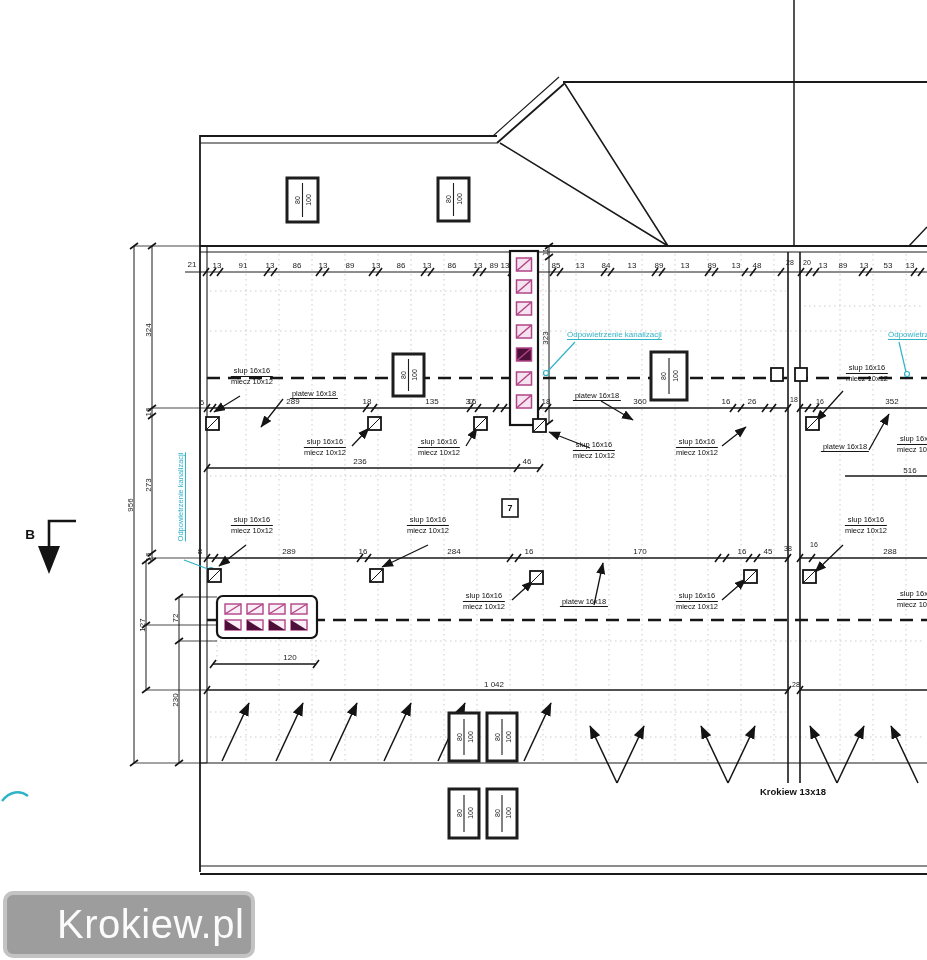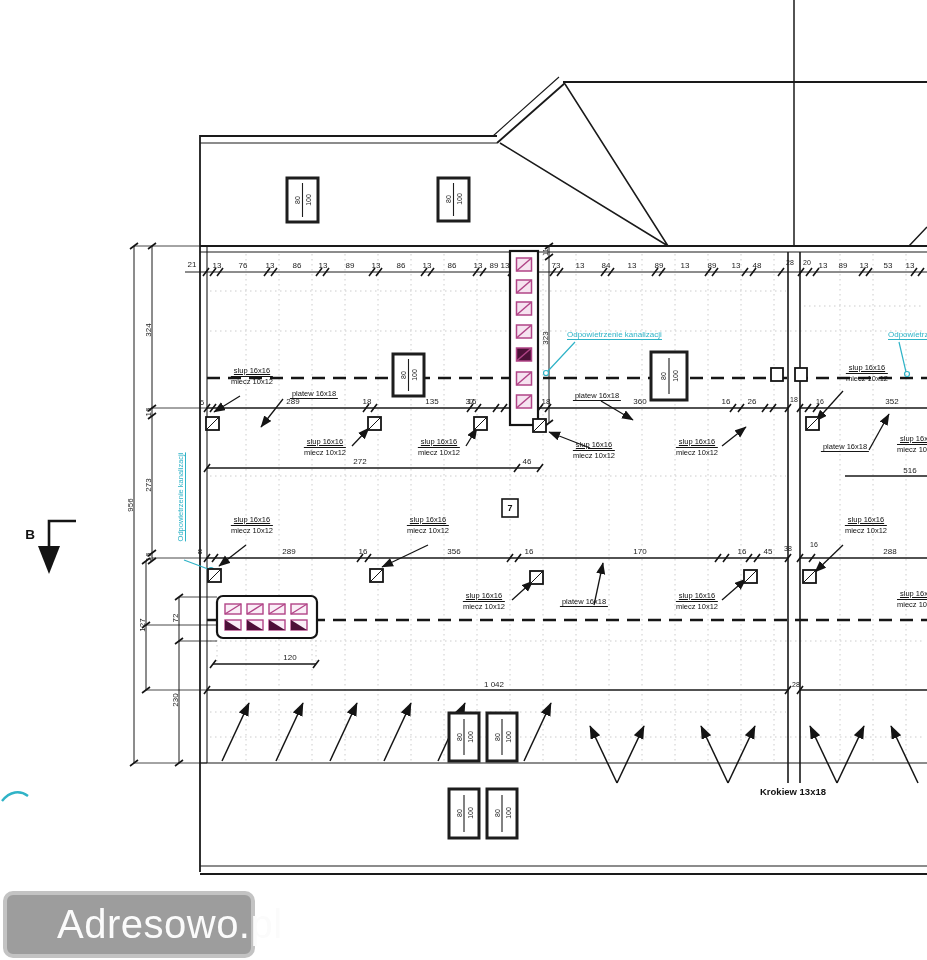--- a/index.html
+++ b/index.html
@@ -6,21 +6,21 @@
   body{width:927px;height:960px;position:relative;overflow:hidden;background:#ffffff;
        font-family:"Liberation Sans", sans-serif;}
   #stage{position:absolute;left:0;top:0;width:927px;height:960px;}
   svg{position:absolute;left:0;top:0;}
   .d{position:absolute;transform:translate(-50%,-50%);font-size:8px;color:#1d1d1d;
      white-space:nowrap;letter-spacing:0;}
   .dv{transform:translate(-50%,-50%) rotate(-90deg);}
   .dsm{font-size:7px;}
   .lbl{position:absolute;transform:translate(-50%,0);font-size:7.5px;line-height:9.5px;
        color:#111;text-align:center;white-space:nowrap;}
-  .lbl .u{display:block;border-bottom:1.2px solid #161616;padding:0 3px;text-decoration:underline;}
+  .lbl .u{display:block;border-bottom:1.2px solid #161616;padding:0 3px;}
   .lbl.anchorL{transform:none;text-align:left;}
   .plt{position:absolute;font-size:7.5px;color:#111;border-bottom:1.2px solid #161616;
        padding:0 2px;white-space:nowrap;transform:translate(-50%,0);}
   .cyan{position:absolute;font-size:8px;color:#2fb3c7;border-bottom:1px solid #2fb3c7;
         white-space:nowrap;}
   .cyanV{transform:translate(-50%,-50%) rotate(-90deg);font-size:7.5px;}
   .krok{position:absolute;transform:translate(-50%,-50%);font-size:9.5px;font-weight:bold;
         color:#111;white-space:nowrap;}
   .wt{position:absolute;transform:translate(-50%,-50%) rotate(-90deg);font-size:7px;
       color:#222;white-space:nowrap;}
@@ -229,33 +229,33 @@
   <rect x="502" y="499" width="16" height="18" fill="#ffffff" stroke="#141414" stroke-width="1.6"></rect>
 
   <g>
     <path d="M76 521 H49 V546" stroke="#141414" stroke-width="2.6" fill="none"></path>
     <polygon points="38,546 60,546 49,574" fill="#141414"></polygon>
   </g>
 </svg>
 
 <span class="d" style="left:192px;top:264px">21</span>
 <span class="d" style="left:217px;top:265px">13</span>
-<span class="d" style="left:243px;top:265px">76</span>
+<span class="d" style="left:243px;top:265px">91</span>
 <span class="d" style="left:270px;top:265px">13</span>
 <span class="d" style="left:297px;top:265px">86</span>
 <span class="d" style="left:323px;top:265px">13</span>
 <span class="d" style="left:350px;top:265px">89</span>
 <span class="d" style="left:376px;top:265px">13</span>
 <span class="d" style="left:401px;top:265px">86</span>
 <span class="d" style="left:427px;top:265px">13</span>
 <span class="d" style="left:452px;top:265px">86</span>
 <span class="d" style="left:478px;top:265px">13</span>
 <span class="d" style="left:494px;top:265px">89</span>
 <span class="d" style="left:505px;top:265px">13</span>
-<span class="d" style="left:556px;top:265px">73</span>
+<span class="d" style="left:556px;top:265px">85</span>
 <span class="d" style="left:580px;top:265px">13</span>
 <span class="d" style="left:606px;top:265px">84</span>
 <span class="d" style="left:632px;top:265px">13</span>
 <span class="d" style="left:659px;top:265px">89</span>
 <span class="d" style="left:685px;top:265px">13</span>
 <span class="d" style="left:712px;top:265px">89</span>
 <span class="d" style="left:736px;top:265px">13</span>
 <span class="d" style="left:757px;top:265px">48</span>
 <span class="d dsm" style="left:790px;top:262px">28</span>
 <span class="d dsm" style="left:807px;top:262px">20</span>
@@ -275,41 +275,41 @@
 <span class="d" style="left:640px;top:401px">360</span>
 <span class="d" style="left:726px;top:401px">16</span>
 <span class="d" style="left:752px;top:401px">26</span>
 <span class="d dsm" style="left:794px;top:399px">18</span>
 <span class="d dsm" style="left:820px;top:401px">16</span>
 <span class="d" style="left:892px;top:401px">352</span>
 
 <span class="d" style="left:200px;top:551px">8</span>
 <span class="d" style="left:289px;top:551px">289</span>
 <span class="d" style="left:363px;top:551px">16</span>
-<span class="d" style="left:454px;top:551px">356</span>
+<span class="d" style="left:454px;top:551px">284</span>
 <span class="d" style="left:529px;top:551px">16</span>
 <span class="d" style="left:640px;top:551px">170</span>
 <span class="d" style="left:742px;top:551px">16</span>
 <span class="d" style="left:768px;top:551px">45</span>
 <span class="d dsm" style="left:788px;top:548px">38</span>
 <span class="d dsm" style="left:814px;top:544px">16</span>
 <span class="d" style="left:890px;top:551px">288</span>
 
 <span class="d dv" style="left:130px;top:505px">956</span>
 <span class="d dv" style="left:148px;top:330px">324</span>
 <span class="d dv" style="left:148px;top:412px">16</span>
 <span class="d dv" style="left:148px;top:485px">273</span>
 <span class="d dv" style="left:148px;top:557px">16</span>
 <span class="d dv" style="left:142px;top:625px">127</span>
 <span class="d dv" style="left:175px;top:618px">72</span>
 <span class="d dv" style="left:175px;top:700px">230</span>
 
 <span class="d dv dsm" style="left:545px;top:252px">11</span>
 <span class="d dv" style="left:545px;top:338px">323</span>
-<span class="d" style="left:360px;top:461px">272</span>
+<span class="d" style="left:360px;top:461px">236</span>
 <span class="d" style="left:527px;top:461px">46</span>
 
 <span class="d" style="left:494px;top:684px">1 042</span>
 <span class="d dsm" style="left:796px;top:684px">28</span>
 <span class="d" style="left:290px;top:657px">120</span>
 <span class="d" style="left:910px;top:470px">516</span>
 
 <div class="lbl" style="left:252px;top:366px">
   <span class="u">slup 16x16</span><span>miecz 10x12</span></div>
 <div class="lbl" style="left:325px;top:437px">
@@ -362,16 +362,16 @@
 <span class="wt" style="left:508px;top:737px">100</span>
 <span class="wt" style="left:459px;top:813px">80</span>
 <span class="wt" style="left:470px;top:813px">100</span>
 <span class="wt" style="left:497px;top:813px">80</span>
 <span class="wt" style="left:508px;top:813px">100</span>
 
 <span class="det" style="left:510px;top:508px">7</span>
 <span class="secB" style="left:30px;top:534px">B</span>
 
 <div id="watermark">
-  <span>Adresowo.pl</span>
+  <span>Krokiew.pl</span>
 </div>
 
 </div>
 
 </body></html>

